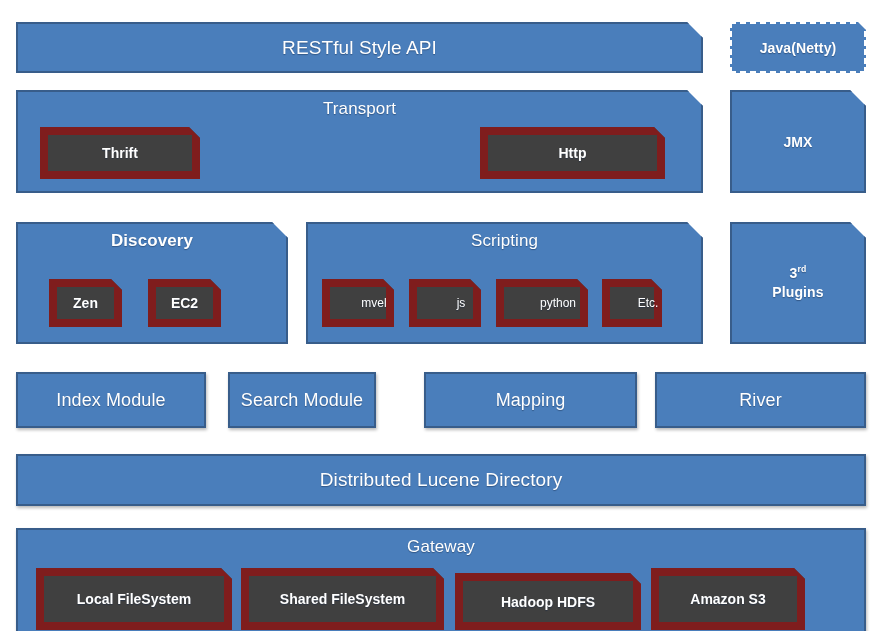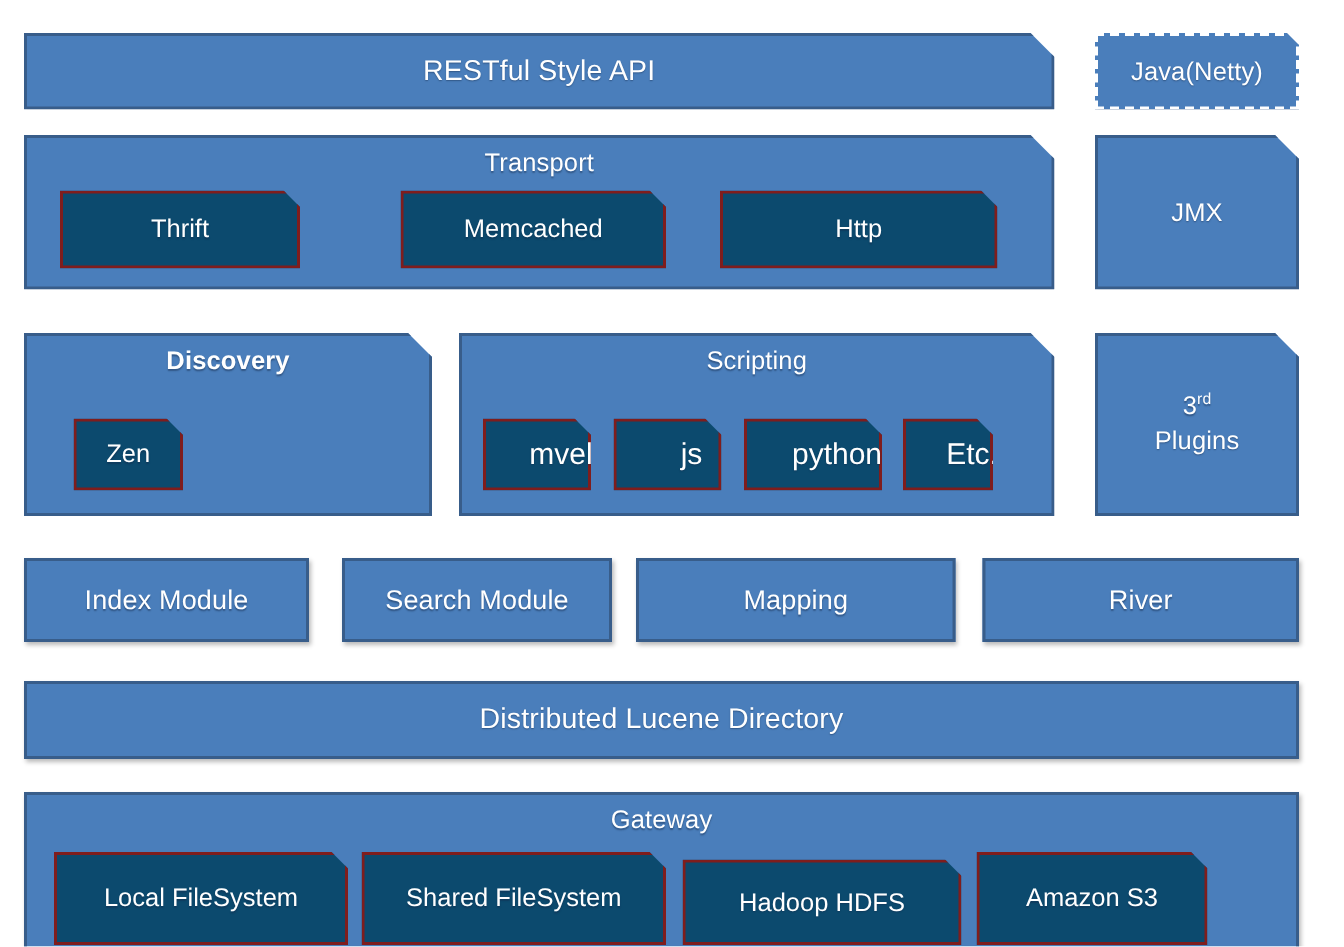--- a/index.html
+++ b/index.html
@@ -59,40 +59,40 @@
     clip-path: polygon(0 0, calc(100% - 11px) 0, 100% 11px, 100% 100%, 0 100%);
   }
   .clip-xs {
     clip-path: polygon(0 0, calc(100% - 8px) 0, 100% 8px, 100% 100%, 0 100%);
   }
 
   
   .chip {
     position: absolute;
     box-sizing: border-box;
-    background: #0c4a6e;
-    border: 2px solid #7f1d1d;
+    background: #404040;
+    border: 8px solid #7f1d1d;
     color: #ffffff;
     display: flex;
     align-items: center;
     justify-content: center;
     text-align: center;
     text-shadow: 0 1px 1px rgba(20,40,70,.45);
   }
 
   .dashed {
     border: 2px dashed #ffffff;
     outline: 2px solid #385d8a;
     outline-offset: 0px;
   }
 
   .fs-xl  { font-size: 19px; }
   .fs-lg  { font-size: 18px; }
-  .fs-md  { font-size: 17px; }
-  .fs-sm  { font-size: 20px; padding-left: 32px; }
+  .fs-md  { font-size: 14px; font-weight: bold; }
+  .fs-sm  { font-size: 12px; padding-left: 32px; }
 
   .two-line {
     line-height: 1.35;
     flex-direction: column;
   }
   sup {
     font-size: .62em;
     vertical-align: super;
     line-height: 0;
   }
@@ -109,36 +109,36 @@
   <div class="box dashed clip-xs fs-md" style="left:730px; top:22px; width:136px; height:51px;">
     <span>Java(Netty)</span>
   </div>
 
   <div class="box group clip-lg" style="left:16px; top:90px; width:687px; height:103px;">
     <div class="group-label">Transport</div>
   </div>
   <div class="chip clip-sm fs-md" style="left:40px; top:127px; width:160px; height:52px;">
     <span>Thrift</span>
   </div>
-  <div class="chip clip-sm fs-md" style="left:267px; top:127px; width:177px; height:52px;">
-    <span>Memcached</span>
-  </div>
   <div class="chip clip-sm fs-md" style="left:480px; top:127px; width:185px; height:52px;">
     <span>Http</span>
   </div>
 
   <div class="box clip-lg fs-md" style="left:730px; top:90px; width:136px; height:103px;">
     <span>JMX</span>
   </div>
 
   <div class="box group clip-lg" style="left:16px; top:222px; width:272px; height:122px;font-weight:bold;">
     <div class="group-label">Discovery</div>
   </div>
   <div class="chip clip-sm fs-md" style="left:49px; top:279px; width:73px; height:48px;">
     <span>Zen</span>
+  </div>
+  <div class="chip clip-sm fs-md" style="left:148px; top:279px; width:73px; height:48px;">
+    <span>EC2</span>
   </div>
 
   <div class="box group clip-lg" style="left:306px; top:222px; width:397px; height:122px;">
     <div class="group-label">Scripting</div>
   </div>
   <div class="chip clip-sm fs-sm" style="left:322px; top:279px; width:72px; height:48px;">
     <span>mvel</span>
   </div>
   <div class="chip clip-sm fs-sm" style="left:409px; top:279px; width:72px; height:48px;">
     <span>js</span>
@@ -151,21 +151,21 @@
   </div>
 
   <div class="box clip-lg fs-md two-line" style="left:730px; top:222px; width:136px; height:122px;">
     <span><span>3</span><sup>rd</sup></span>
     <span>Plugins</span>
   </div>
 
   <div class="box fs-lg" style="left:16px; top:372px; width:190px; height:56px;">
     <span>Index Module</span>
   </div>
-  <div class="box fs-lg" style="left:228px; top:372px; width:180px; height:56px;">
+  <div class="box fs-lg" style="left:228px; top:372px; width:148px; height:56px;">
     <span>Search Module</span>
   </div>
   <div class="box fs-lg" style="left:424px; top:372px; width:213px; height:56px;">
     <span>Mapping</span>
   </div>
   <div class="box fs-lg" style="left:655px; top:372px; width:211px; height:56px;">
     <span>River</span>
   </div>
 
   <div class="box fs-xl" style="left:16px; top:454px; width:850px; height:52px;">

